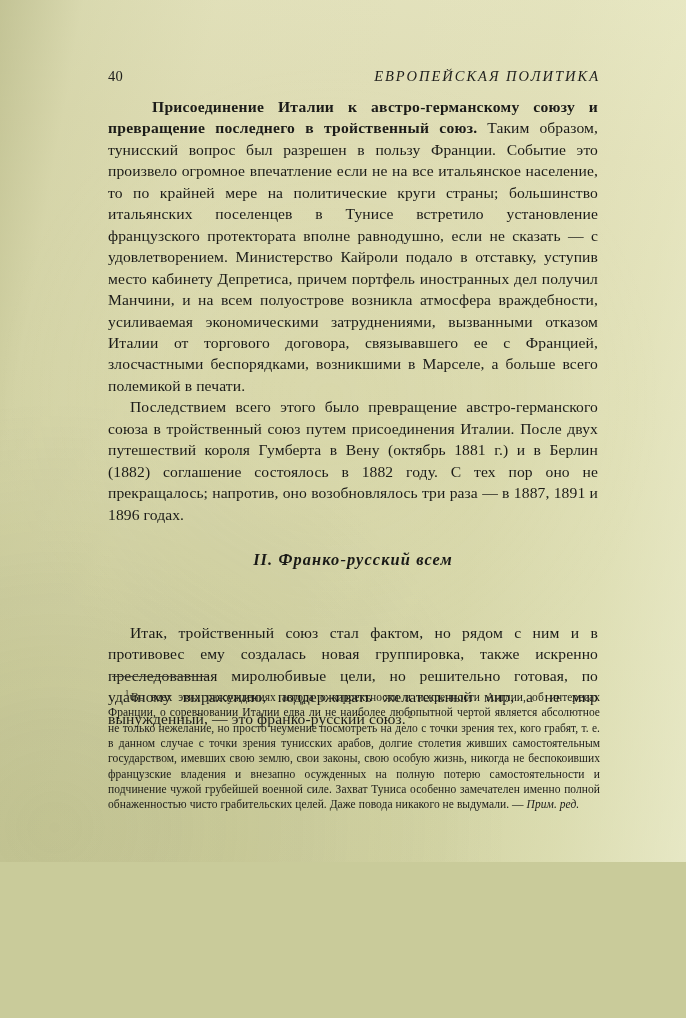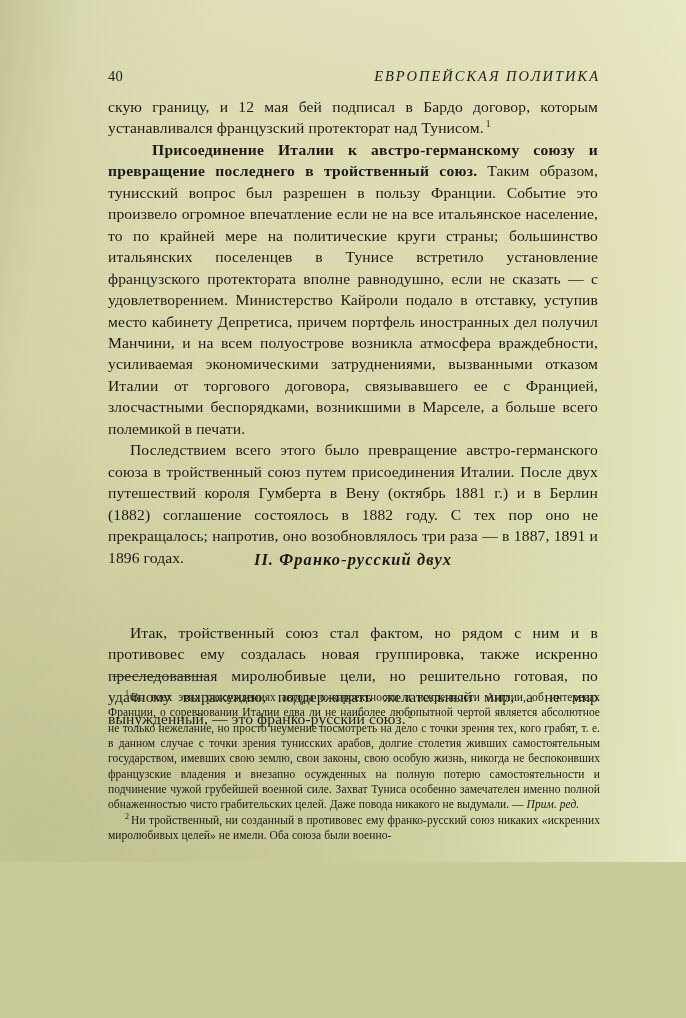--- a/index.html
+++ b/index.html
@@ -179,38 +179,36 @@
 
   <div class="content">
 
     <div class="runhead">
       <span class="folio">40</span>
       <span class="runhead-title">ЕВРОПЕЙСКАЯ ПОЛИТИКА</span>
     </div>
 
     <div class="body-block">
 
-      <p class="para first"><span>скую границу, и 12 мая бей подписал в Бардо договор, которым устанавливался французский протекторат над Тунисом.</span><sup class="fnmark">1</sup></p>
 
       <p class="para"><b>Присоединение Италии к австро-германскому союзу и превращение последнего в тройственный союз.</b><span> Таким образом, тунисский вопрос был разрешен в пользу Франции. Событие это произвело огромное впечатление если не на все итальянское население, то по крайней мере на политические круги страны; большинство итальянских поселенцев в Тунисе встретило установление французского протектората вполне равнодушно, если не сказать — с удовлетворением. Министерство Кайроли подало в отставку, уступив место кабинету Депретиса, причем портфель иностранных дел получил Манчини, и на всем полуострове возникла атмосфера враждебности, усиливаемая экономическими затруднениями, вызванными отказом Италии от торгового договора, связывавшего ее с Францией, злосчастными беспорядками, возникшими в Марселе, а больше всего полемикой в печати.</span></p>
 
       <p class="para">Последствием всего этого было превращение австро-германского союза в тройственный союз путем присоединения Италии. После двух путешествий короля Гумберта в Вену (октябрь 1881 г.) и в Берлин (1882) соглашение состоялось в 1882 году. С тех пор оно не прекращалось; напротив, оно возобновлялось три раза — в 1887, 1891 и 1896 годах.</p>
 
     </div>
 
-    <h2 class="section-head">II. Франко-русский двух</h2>
+    <h2 class="section-head">II. Франко-русский всем</h2>
 
     <div class="body-block-2">
       <p class="para"><span>Итак, тройственный союз стал фактом, но рядом с ним и в противовес ему создалась новая группировка, также искренно преследовавшая миролюбивые цели, но решительно готовая, по удачному выражению, поддерживать желательный мир, а не мир вынужденный, — это франко-русский союз.</span><sup class="fnmark">2</sup></p>
     </div>
 
     <div class="fn-rule"></div>
 
     <div class="footnotes">
 
       <p class="fnote"><sup>1</sup><span>Во всех этих рассуждениях автора о корректности и искренности Англии, об интересах Франции, о соревновании Италии едва ли не наиболее любопытной чертой является абсолютное не только нежелание, но просто неумение посмотреть на дело с точки зрения тех, кого грабят, т. е. в данном случае с точки зрения тунисских арабов, долгие столетия живших самостоятельным государством, имевших свою землю, свои законы, свою особую жизнь, никогда не беспокоивших французские владения и внезапно осужденных на полную потерю самостоятельности и подчинение чужой грубейшей военной силе. Захват Туниса особенно замечателен именно полной обнаженностью чисто грабительских целей. Даже повода никакого не выдумали. — </span><em>Прим. ред.</em></p>
 
-      <p class="fnote"><sup>2</sup><span>Ни тройственный, ни созданный в противовес ему франко-русский союз никаких «искренних миролюбивых целей» не имели. Оба союза были военно-</span></p>
 
     </div>
 
   </div>
 </div>
 
 </body></html>

